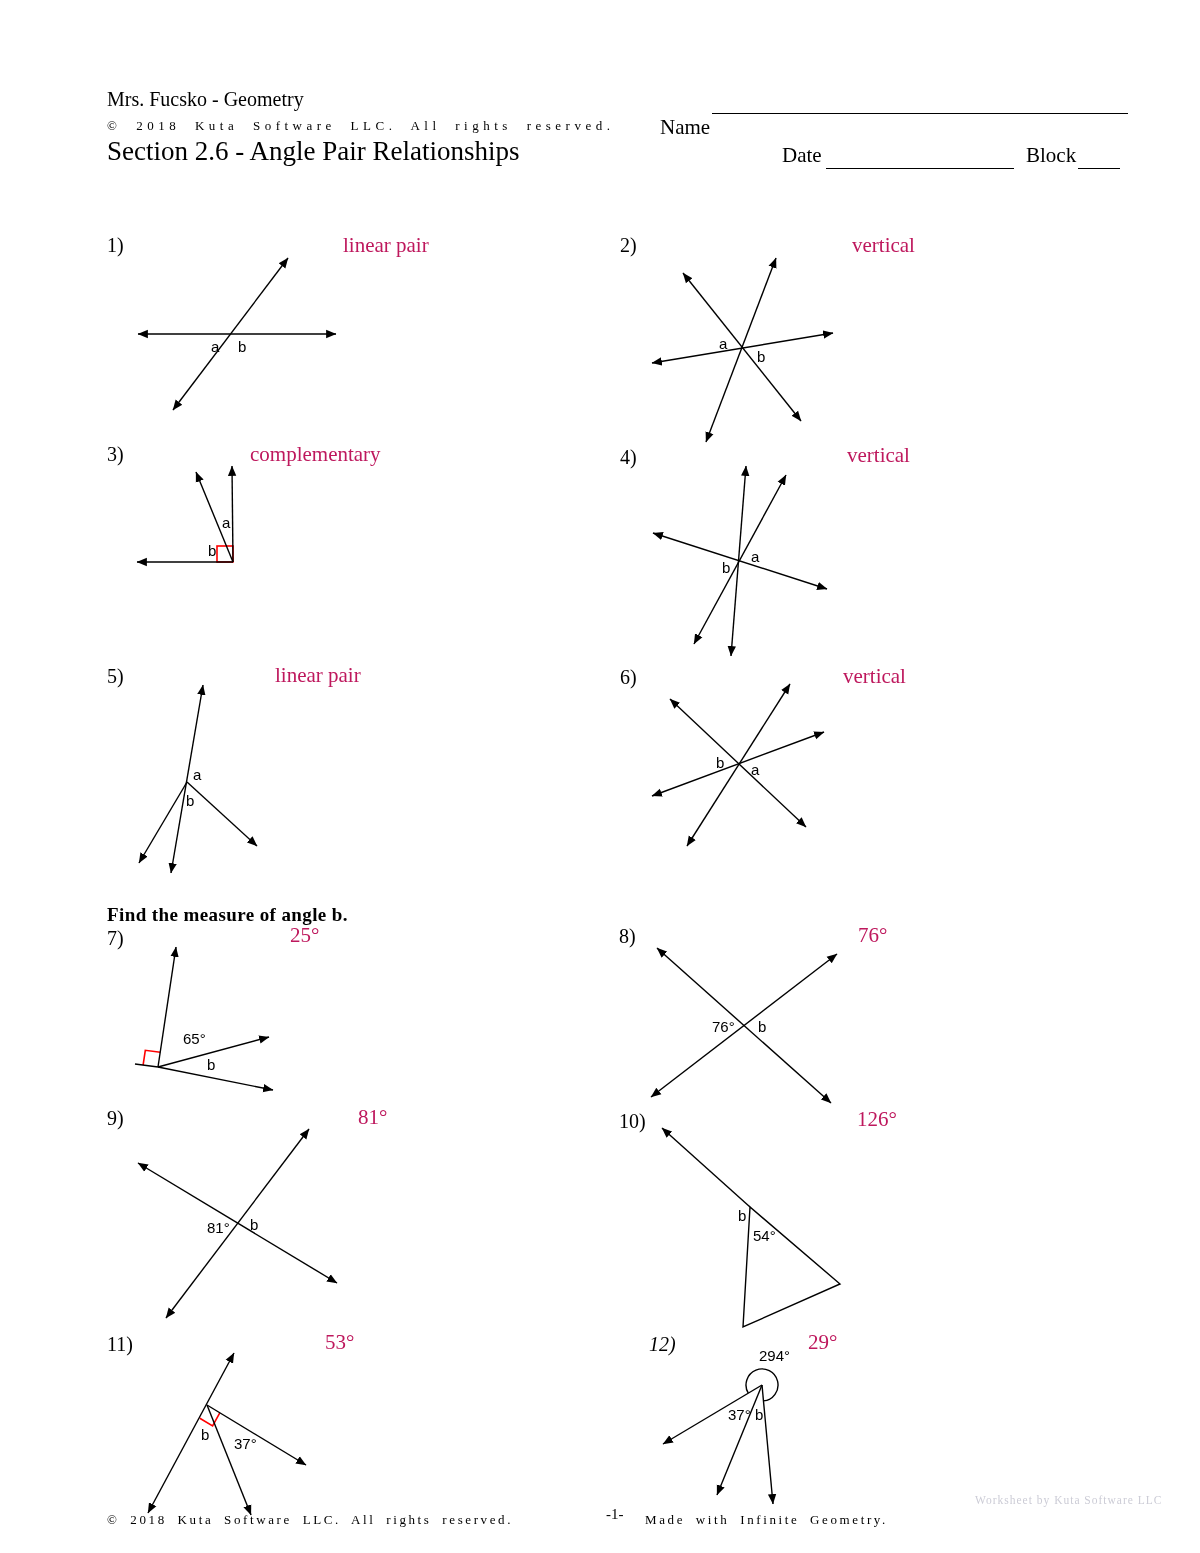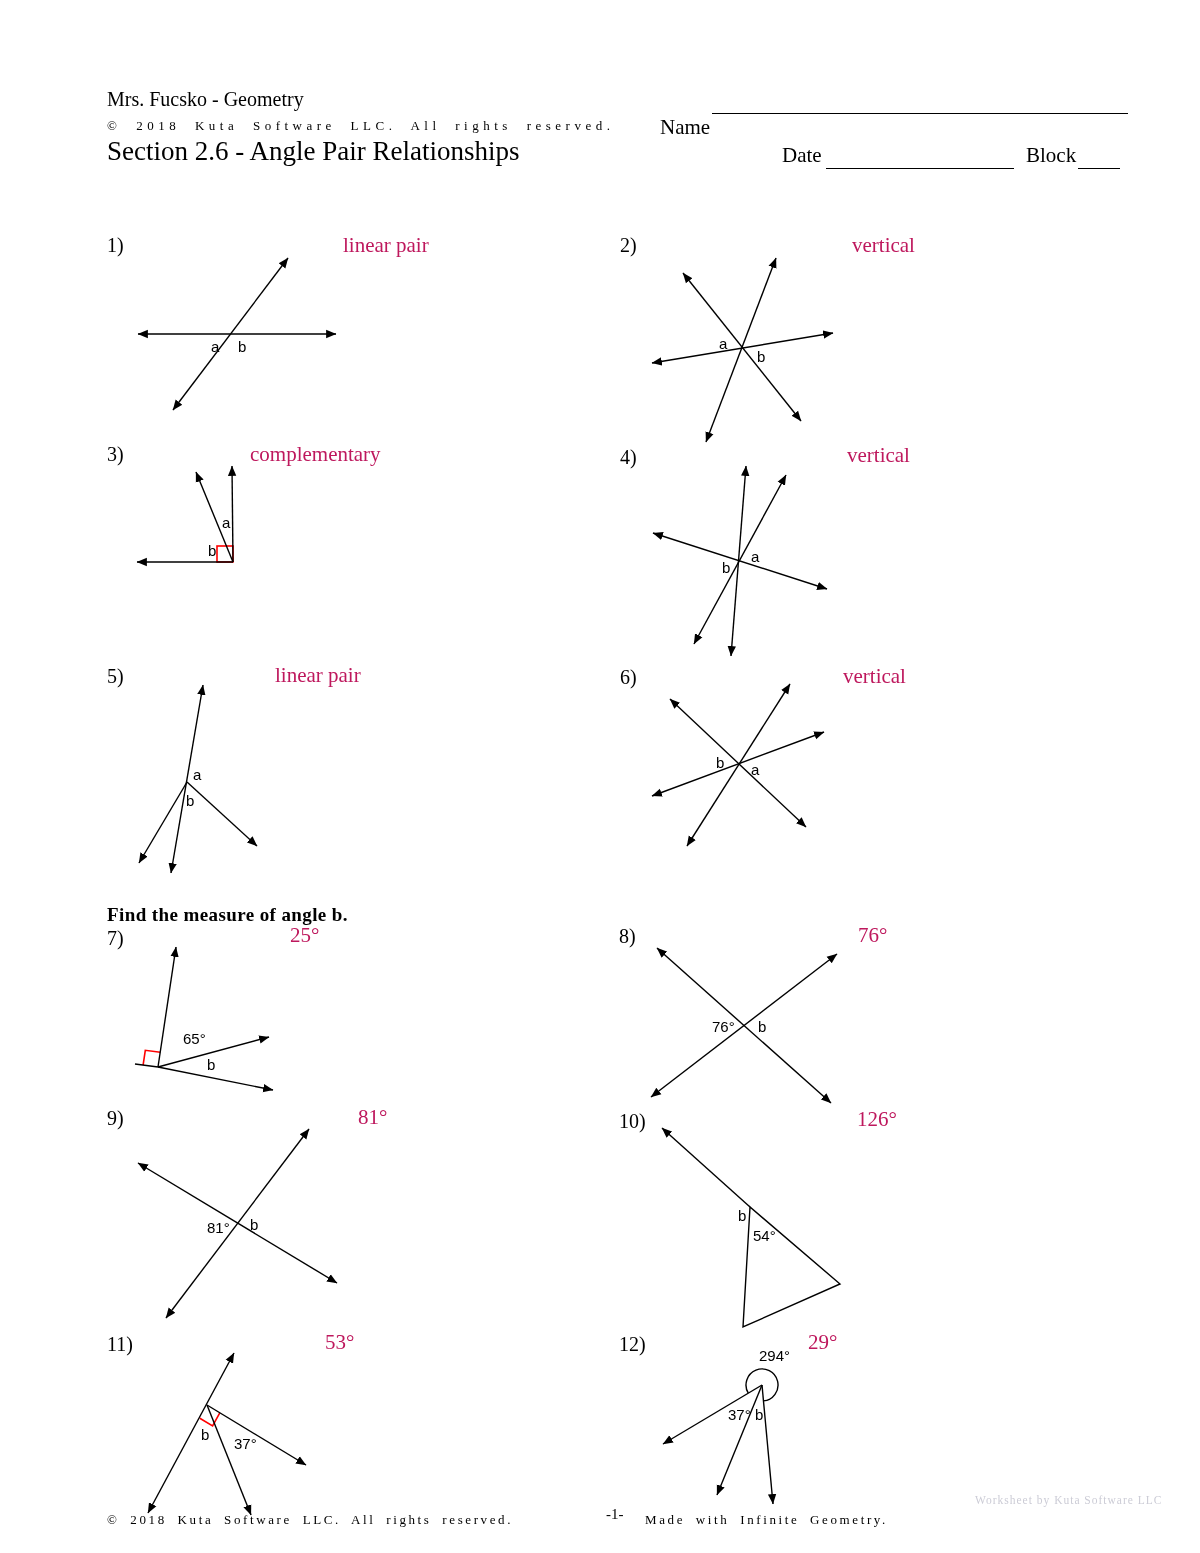--- a/index.html
+++ b/index.html
@@ -42,21 +42,21 @@
   <div class="abs pnum" style="left:620px;top:234px;">2)</div>
   <div class="abs pnum" style="left:107px;top:443px;">3)</div>
   <div class="abs pnum" style="left:620px;top:446px;">4)</div>
   <div class="abs pnum" style="left:107px;top:665px;">5)</div>
   <div class="abs pnum" style="left:620px;top:666px;">6)</div>
   <div class="abs pnum" style="left:107px;top:927px;">7)</div>
   <div class="abs pnum" style="left:619px;top:925px;">8)</div>
   <div class="abs pnum" style="left:107px;top:1107px;">9)</div>
   <div class="abs pnum" style="left:619px;top:1110px;">10)</div>
   <div class="abs pnum" style="left:107px;top:1333px;">11)</div>
-  <div class="abs pnum" style="left:619px;top:1333px;">12)</div>
+  <div class="abs pnum" style="left:649px;top:1333px;font-style:italic;">12)</div>
 
   <div class="abs ans" style="left:343px;top:233px;">linear pair</div>
   <div class="abs ans" style="left:852px;top:233px;">vertical</div>
   <div class="abs ans" style="left:250px;top:442px;text-align:center;">complementary</div>
   <div class="abs ans" style="left:847px;top:443px;">vertical</div>
   <div class="abs ans" style="left:275px;top:663px;">linear pair</div>
   <div class="abs ans" style="left:843px;top:664px;">vertical</div>
   <div class="abs ans" style="left:290px;top:923px;">25°</div>
   <div class="abs ans" style="left:858px;top:923px;">76°</div>
   <div class="abs ans" style="left:358px;top:1105px;">81°</div>

